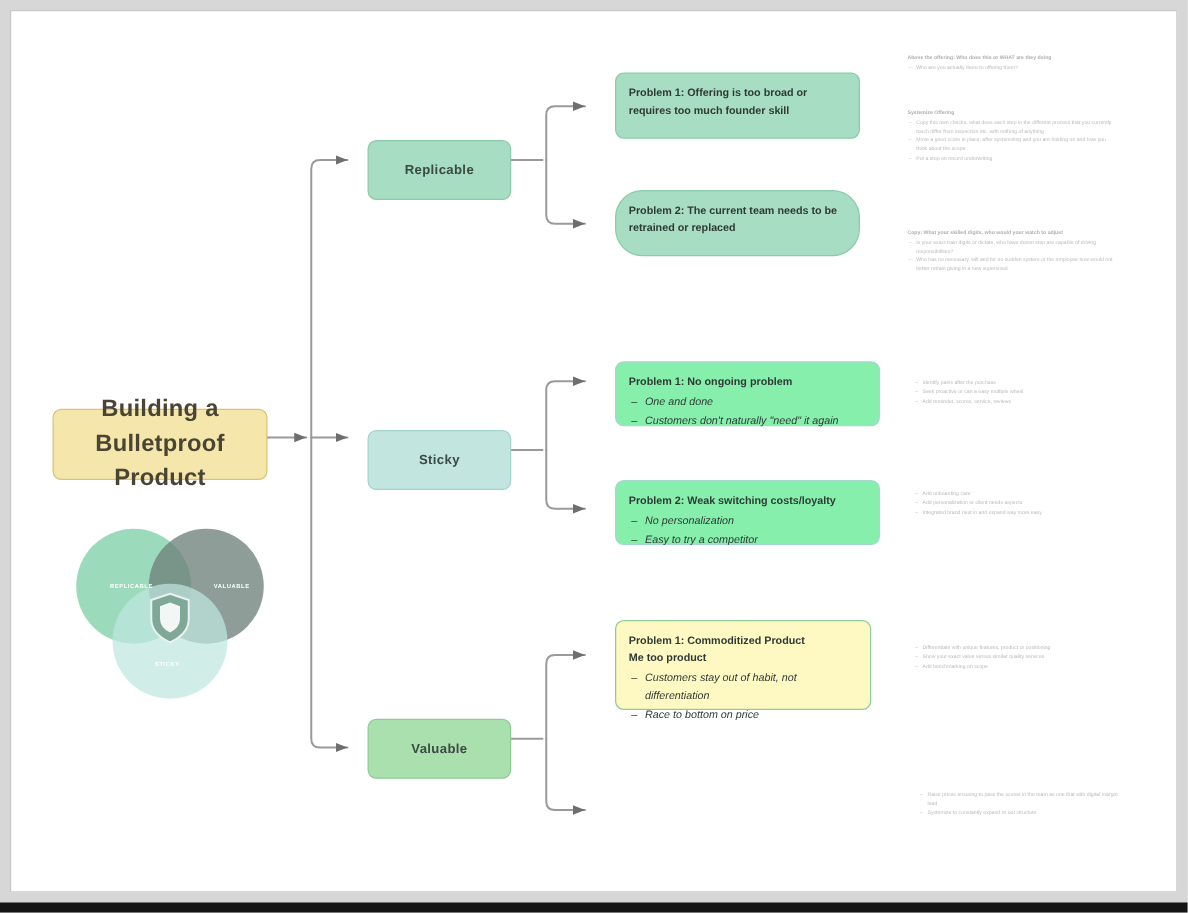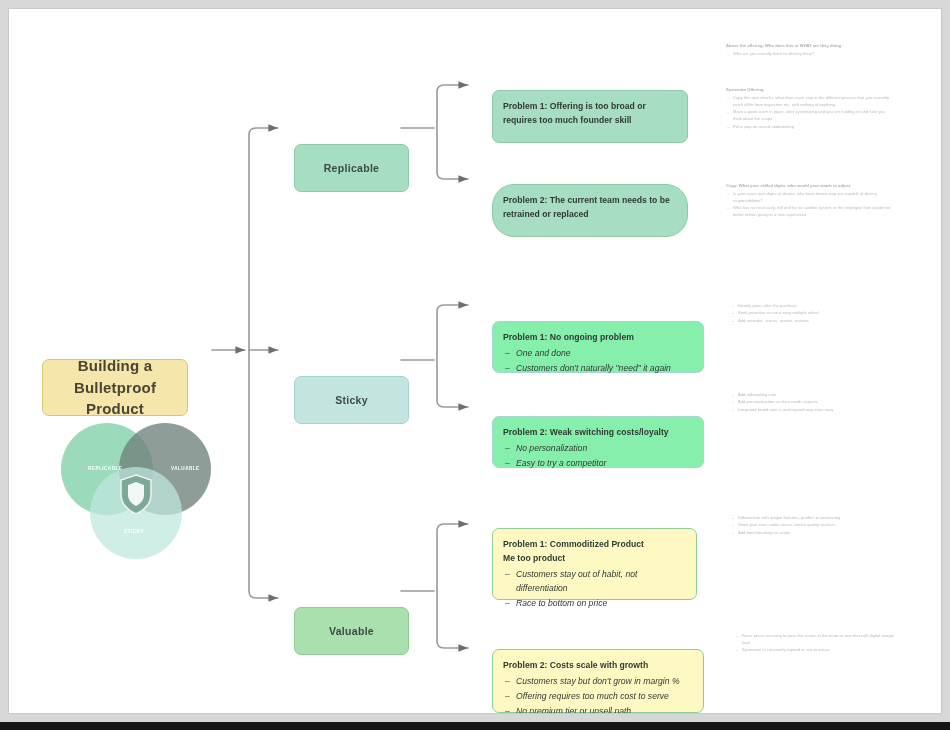--- a/index.html
+++ b/index.html
@@ -15,27 +15,27 @@
     position:absolute;left:0;bottom:0;width:950px;height:8px;background:#151515;
   }
   .canvas{
     position:absolute;left:8px;top:8px;width:934px;height:706px;
     background:#ffffff;box-sizing:border-box;
     border:1px solid #c9c9c9;
     overflow:hidden;
   }
   svg.links{position:absolute;left:0;top:0;width:934px;height:706px;pointer-events:none;}
 
-  .node{position:absolute;box-sizing:border-box;border-radius:7px;margin-top:32px;}
+  .node{position:absolute;box-sizing:border-box;border-radius:7px;}
 
   .root{
-    left:33px;top:318px;width:146px;height:57px;
+    left:33px;top:318px;width:172px;height:57px;
     background:#f5e6ab;border:1px solid #d9c472;
     display:flex;align-items:center;justify-content:center;
-    text-align:center;color:#4a4434;font-weight:bold;font-size:15px;
+    text-align:center;color:#4a4434;font-weight:bold;font-size:19px;
     line-height:1.45;letter-spacing:.2px;
     filter:blur(.55px);
   }
 
   .branch{
     display:flex;align-items:center;justify-content:center;
     text-align:center;font-weight:bold;font-size:10.5px;color:#3c4a44;
     letter-spacing:.3px;filter:blur(.5px);
   }
   .b-replicable{left:285px;top:103px;width:115px;height:48px;background:#a7ddc2;border:1px solid #8ccbaa;}
@@ -147,28 +147,20 @@
 
     <div class="node leaf g3" style="left:483px;top:487px;width:205px;height:72px;">
       <span class="ttl">Problem 1: Commoditized Product</span>
       <span class="ttl">Me too product</span>
       <ul>
         <li>Customers stay out of habit, not differentiation</li>
         <li>Race to bottom on price</li>
       </ul>
     </div>
 
-    <div class="node leaf g3" style="left:483px;top:608px;width:212px;height:64px;">
-      <span class="ttl">Problem 2: Costs scale with growth</span>
-      <ul>
-        <li>Customers stay but don't grow in margin %</li>
-        <li>Offering requires too much cost to serve</li>
-        <li>No premium tier or upsell path</li>
-      </ul>
-    </div>
 
     <div class="note" style="left:717px;top:33px;width:168px;">
       <b>Above the offering: Who does this or WHAT are they doing</b>
       <ul>
         <li>Who are you actually there to offering them?</li>
       </ul>
     </div>
 
     <div class="note" style="left:717px;top:77px;width:168px;">
       <b>Systemize Offering</b>

